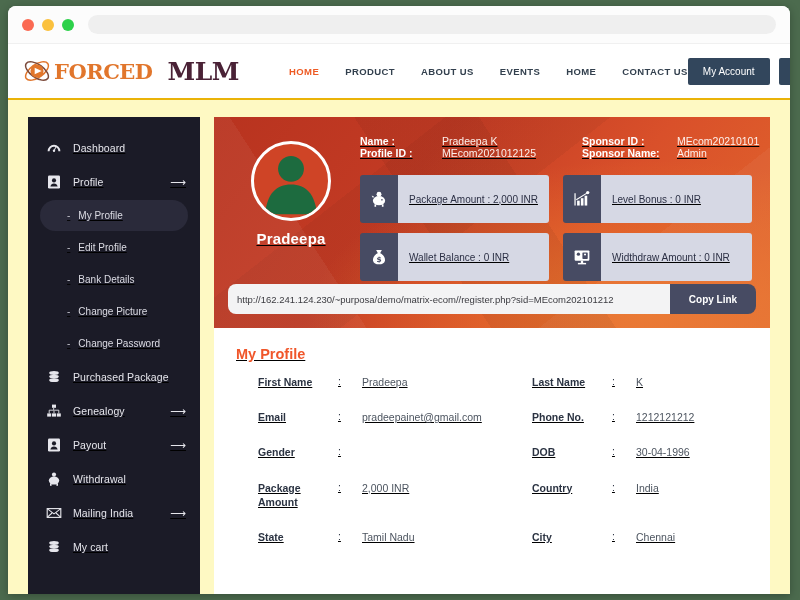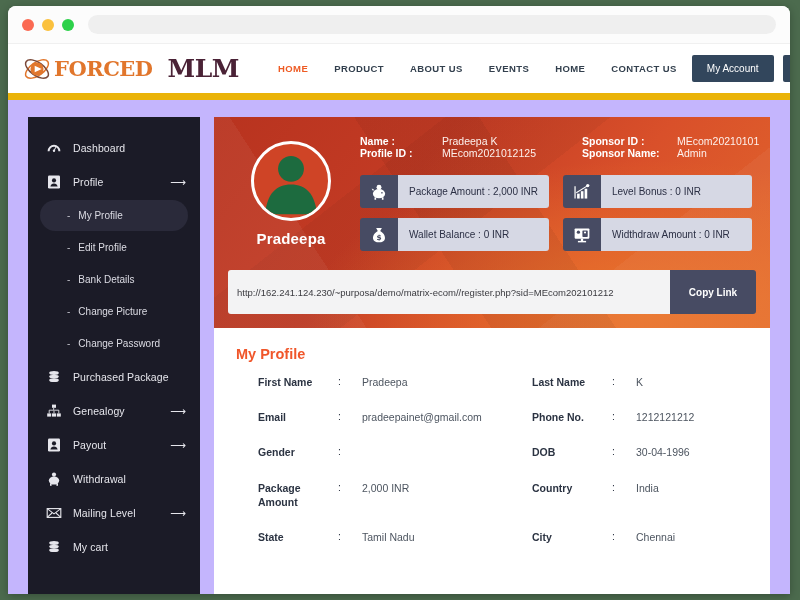--- a/index.html
+++ b/index.html
@@ -40,22 +40,21 @@
     border-radius: 10px;
   }
 
   
   .site-header {
     height: 56px;
     background: #ffffff;
     display: flex;
     align-items: center;
     padding: 0 8px 0 14px;
-    border-bottom: 7px solid #eab308;
-    gap: 15px;
+    border-bottom: 2px solid #eab308;
   }
   .logo { display: flex; align-items: center; gap: 2px; }
   .logo-mark { width: 30px; height: 30px; flex: none; }
   .logo-forced {
     font-family: "DejaVu Serif", serif;
     font-weight: bold;
     font-size: 21px;
     letter-spacing: -0.5px;
     color: #e1762c;
   }
@@ -65,21 +64,21 @@
     font-size: 25px;
     letter-spacing: -0.5px;
     color: #4a2236;
     margin-left: 13px;
   }
 
   .nav {
     display: flex;
     align-items: center;
     gap: 26px;
-    margin-left: 24px;
+    margin-left: 50px;
     justify-content: space-between;
   }
   .nav-link {
     font-size: 9.5px;
     font-weight: bold;
     letter-spacing: .4px;
     color: #33404e;
     text-decoration: none;
     cursor: pointer;
     white-space: nowrap;
@@ -95,24 +94,25 @@
     border: none;
     border-radius: 2px;
     cursor: pointer;
     white-space: nowrap;
   }
 
   
   .page {
     position: relative;
     height: 494px;
-    background: #c4b5fd;
+    background: #fef9c3;
     display: flex;
     padding: 17px 20px 0 20px;
     gap: 14px;
+    text-decoration: underline;
   }
 
   
   .sidebar {
     width: 172px;
     flex: none;
     background: #1b1b27;
     padding: 14px 0 0 0;
     overflow: hidden;
   }
@@ -241,21 +241,21 @@
   .stat-grid {
     margin-top: 16px;
     display: grid;
     grid-template-columns: 1fr 1fr;
     gap: 10px 14px;
     padding-left: 6px;
     padding-right: 4px;
   }
   .stat {
     display: flex;
-    height: 33px;
+    height: 48px;
     border-radius: 3px;
     overflow: hidden;
     cursor: pointer;
   }
   .stat-ico {
     width: 38px; flex: none;
     background: #474b63;
     display: flex; align-items: center; justify-content: center;
   }
   .stat-txt {
@@ -266,22 +266,22 @@
     font-size: 10px;
     color: #2b2f44;
     white-space: nowrap;
     overflow: hidden;
   }
 
   .link-bar {
     position: absolute;
     left: 14px; right: 14px; bottom: 14px;
     display: flex;
-    height: 44px;
-    border-radius: 3px;
+    height: 30px;
+    border-radius: 8px;
     overflow: hidden;
   }
   .link-input {
     flex: 1;
     min-width: 0;
     border: none;
     background: #f3f3f4;
     font-family: "Liberation Sans", sans-serif;
     font-size: 9.5px;
     color: #3b3b40;
@@ -476,21 +476,21 @@
         <span class="side-arrow"></span>
       </div>
 
       <div class="side-item">
         <span class="side-icon">
           <svg viewBox="0 0 20 20" width="16" height="16">
             <rect x="1.5" y="4.5" width="17" height="11" fill="none" stroke="#e6e6ec" stroke-width="1.4"></rect>
             <path d="M1.5 4.5 L10 11 L18.5 4.5 M1.5 15.5 L7.5 10 M18.5 15.5 L12.5 10" stroke="#e6e6ec" stroke-width="1.3" fill="none"></path>
           </svg>
         </span>
-        <span class="side-label">Mailing Level</span>
+        <span class="side-label">Mailing India</span>
         <span class="side-arrow">⟶</span>
       </div>
 
       <div class="side-item">
         <span class="side-icon">
           <svg viewBox="0 0 20 20" width="16" height="16">
             <ellipse cx="10" cy="5" rx="6" ry="2.4" fill="#e6e6ec"></ellipse>
             <ellipse cx="10" cy="9.5" rx="6" ry="2.4" fill="#e6e6ec"></ellipse>
             <ellipse cx="10" cy="14" rx="6" ry="2.4" fill="#e6e6ec"></ellipse>
           </svg>

